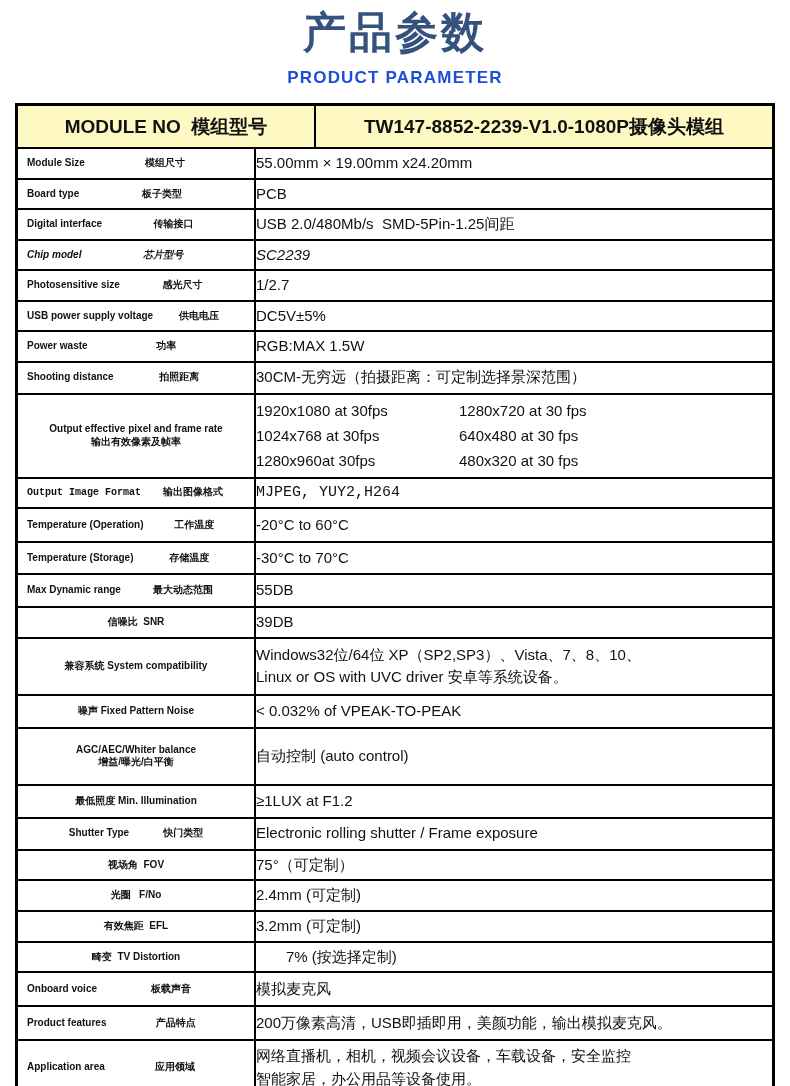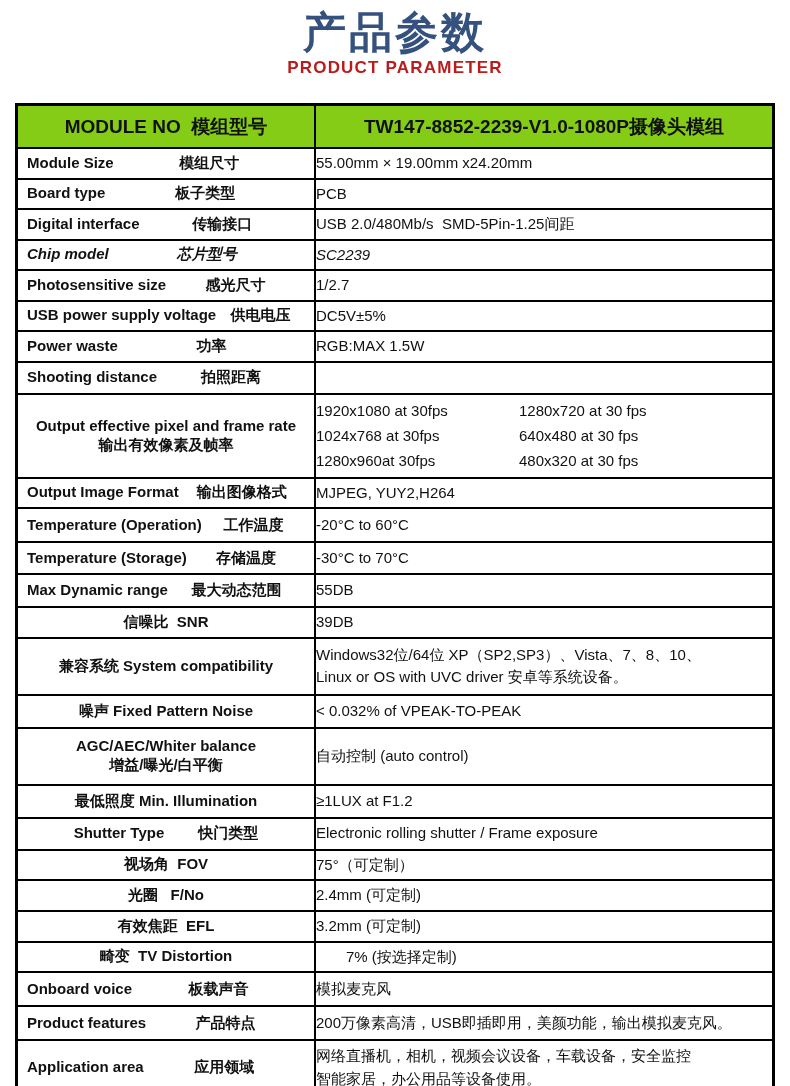--- a/index.html
+++ b/index.html
@@ -8,45 +8,45 @@
     width:790px; height:1086px; position:relative;
     font-family:"Liberation Sans","DejaVu Sans",sans-serif;
     color:#111;
   }
   
   .title-wrap { position:absolute; top:8px; left:0; width:100%; text-align:center; }
   .title-zh {
     font-size:43px; font-weight:bold; color:#35517e; letter-spacing:3px; line-height:1.15;
   }
   .title-en {
-    font-size:17px; font-weight:600; color:#b91c1c; letter-spacing:1.2px; margin-top:1px;
+    font-size:17px; font-weight:600; color:#1d4ed8; letter-spacing:1.2px; margin-top:11px;
   }
   
   .spec-table {
     position:absolute; left:15px; top:103px; width:760px;
     border:3px solid #000; background:#fff;
   }
   .t-header {
-    display:flex; height:43px; background:#84cc16;
+    display:flex; height:43px; background:#fef9c3;
     border-bottom:2px solid #000; font-weight:bold;
   }
   .t-header .h-label {
     width:298px; border-right:2px solid #000;
     display:flex; align-items:center; justify-content:center;
     font-size:19px; white-space:pre-wrap;
   }
   .t-header .h-value {
     flex:1; display:flex; align-items:center; justify-content:center;
     font-size:19px;
   }
   .row { display:flex; border-bottom:2px solid #000; }
   .row:last-child { border-bottom:none; }
   .cell.label {
-    width:298px; border-right:2px solid #000;
-    font-weight:bold; font-size:15px; line-height:1.25;
+    width:238px; border-right:2px solid #000;
+    font-weight:bold; font-size:10px; line-height:1.25;
     padding:2px 9px;
   }
   .label--split { display:flex; align-items:center; }
   .label--split .zh { margin:0 auto; padding:0 4px; }
   .label--center { display:flex; align-items:center; justify-content:center; text-align:center; }
   .label--center2 { display:flex; flex-direction:column; align-items:center; justify-content:center; text-align:center; }
   .label--centergap { display:flex; align-items:center; justify-content:center; gap:34px; }
   .label span { white-space:pre-wrap; }
   .cell.value {
     flex:1; display:flex; flex-direction:column; justify-content:center;
@@ -134,20 +134,23 @@
         </div>
         <div class="cell value">
           <span>RGB:MAX 1.5W</span>
         </div>
       </div>
       <div class="row" style="min-height: 32px;">
         <div class="cell label label--split">
           <span class="en">Shooting distance</span>
           <span class="zh">拍照距离</span>
         </div>
+        <div class="cell value">
+          <span>30CM-无穷远（拍摄距离：可定制选择景深范围）</span>
+        </div>
       </div>
       <div class="row" style="min-height: 84px;">
         <div class="cell label label--center2">
           <span>Output effective pixel and frame rate</span>
           <span>输出有效像素及帧率</span>
         </div>
         <div class="cell value">
           <div class="value-cols">
             <div class="value-col">
               <span>1920x1080 at 30fps</span>
@@ -155,21 +158,21 @@
               <span>1280x960at 30fps</span>
             </div>
             <div class="value-col">
               <span>1280x720 at 30 fps</span>
               <span>640x480 at 30 fps</span>
               <span>480x320 at 30 fps</span>
             </div>
           </div>
         </div>
       </div>
-      <div class="row" style="min-height: 30px;">
+      <div class="row" style="min-height: 30px; font-family: Liberation Mono, monospace;">
         <div class="cell label label--split">
           <span class="en">Output Image Format</span>
           <span class="zh">输出图像格式</span>
         </div>
         <div class="cell value">
           <span>MJPEG, YUY2,H264</span>
         </div>
       </div>
       <div class="row" style="min-height: 34px;">
         <div class="cell label label--split">

